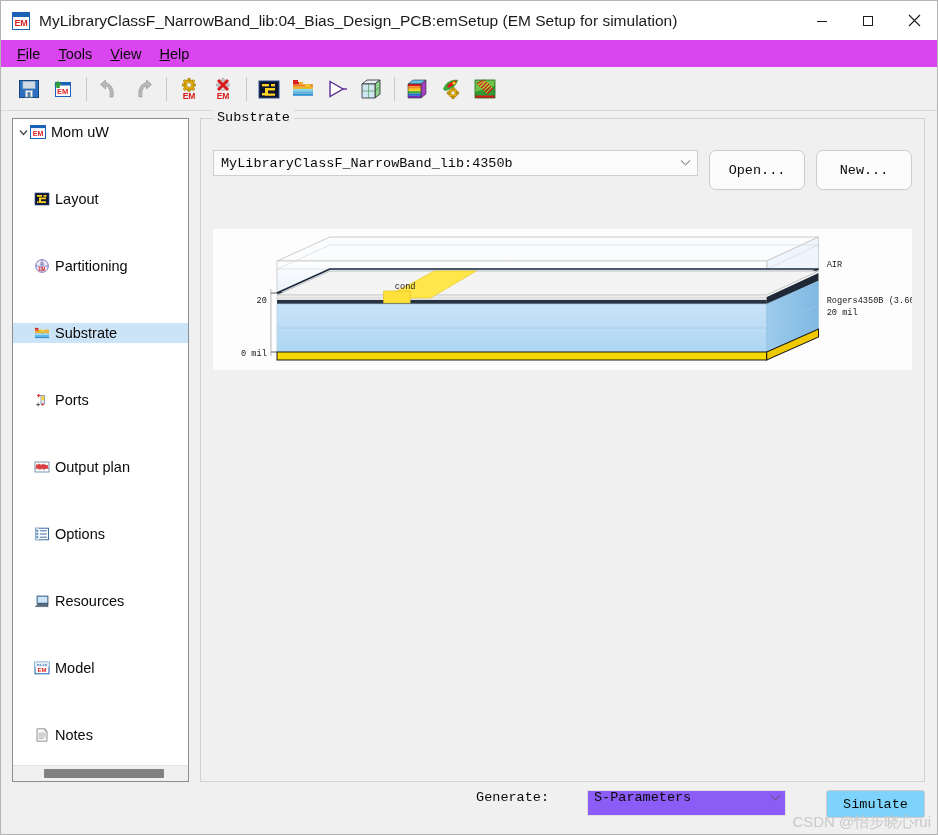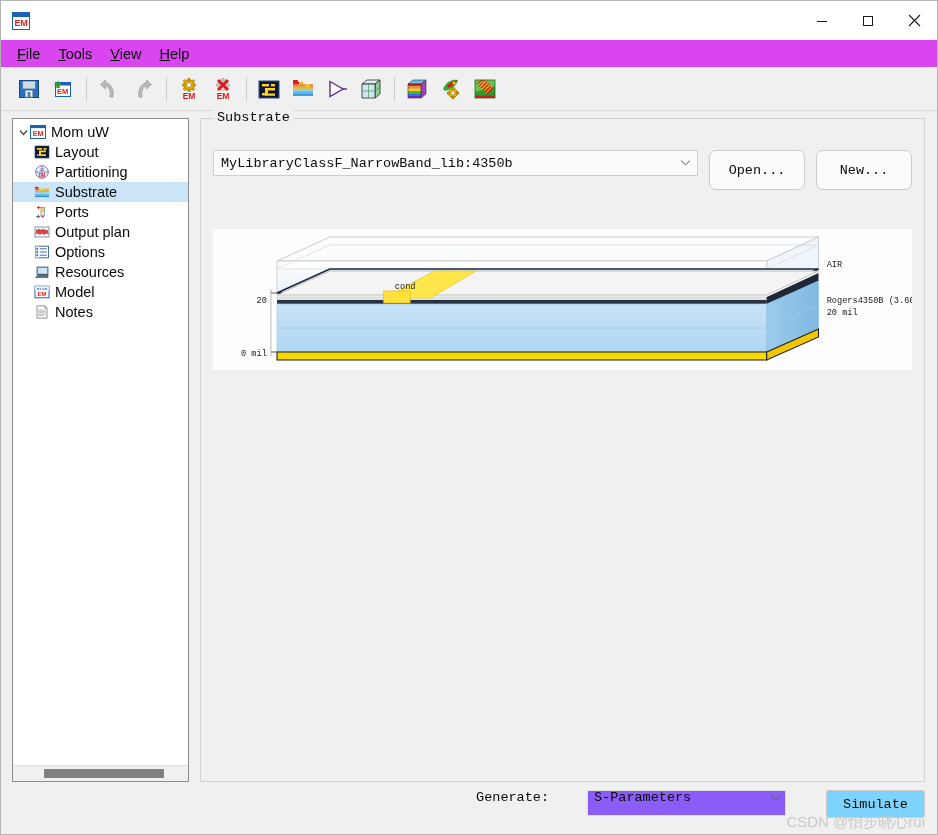--- a/index.html
+++ b/index.html
@@ -165,21 +165,21 @@
   .tree-row {
     height: 20px;
     display: flex;
     align-items: center;
     padding-left: 3px;
     font-size: 14.5px;
     color: #0a0a0a;
     white-space: nowrap;
     font-family: "Liberation Sans", sans-serif;
   }
-  .tree-row.child { padding-left: 21px; }
+  .tree-row.child { padding-left: 21px; margin-top: 47px; }
   .tree-row.selected { background: #cce4f7; }
   .twisty {
     width: 14px;
     flex: 0 0 14px;
     display: flex;
     align-items: center;
     justify-content: center;
     color: #555;
   }
   .tree-ico {
@@ -335,21 +335,21 @@
     display: flex;
     align-items: center;
     justify-content: center;
     font-size: 13.5px;
     color: #0a0a0a;
     font-family: "Liberation Mono", monospace;
   }
 
   .watermark {
     position: absolute;
-    right: 12px;
+    right: 6px;
     bottom: 2px;
     font-size: 15px;
     color: #c9c9c9;
     font-family: "Liberation Sans", sans-serif;
     white-space: nowrap;
     pointer-events: none;
   }
   .svg-txt-mono {
     font-family: "Liberation Mono", monospace;
     font-size: 8.5px;
@@ -358,20 +358,21 @@
 </style>
 </head>
 <body>
 
 <div class="window">
 
   <div class="titlebar">
     <div class="app-icon">
       <span>EM</span>
     </div>
+    <div class="title-text">MyLibraryClassF_NarrowBand_lib:04_Bias_Design_PCB:emSetup (EM Setup for simulation)</div>
 
     <div class="win-buttons">
       <div class="win-btn">
         <svg class="glyph-min" width="12" height="12" viewBox="0 0 12 12">
           <rect x="1" y="6" width="10" height="1" fill="currentColor"></rect>
         </svg>
       </div>
       <div class="win-btn">
         <svg class="glyph-max" width="12" height="12" viewBox="0 0 12 12">
           <rect x="1.5" y="1.5" width="9" height="9" fill="none" stroke="currentColor" stroke-width="1"></rect>

